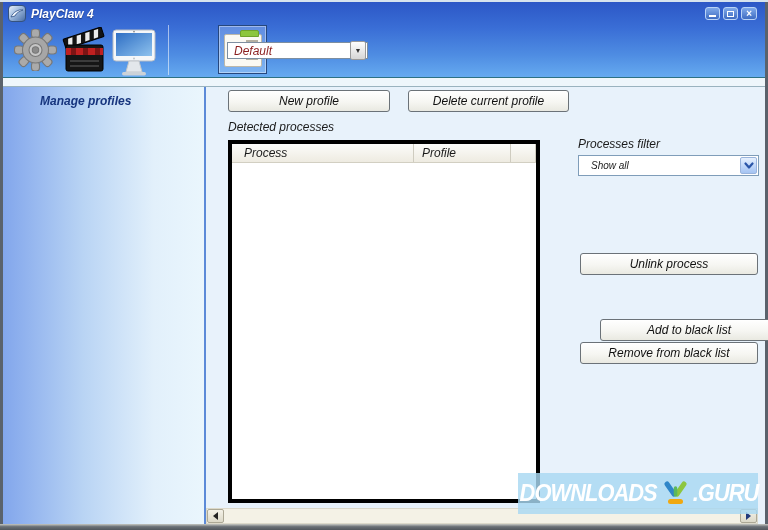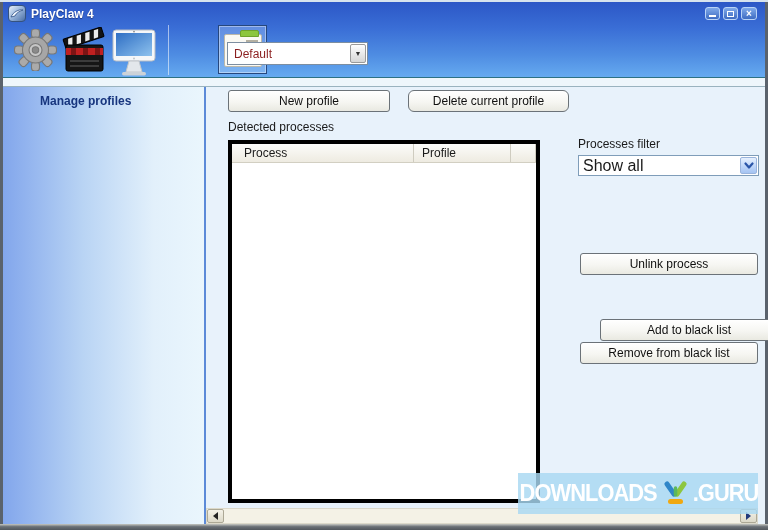--- a/index.html
+++ b/index.html
@@ -1,17 +1,17 @@
 <!DOCTYPE html>
 <html><head>
 <meta charset="utf-8">
 <style>
   * { margin:0; padding:0; box-sizing:border-box; }
   body { font-family:"Liberation Sans", sans-serif; background:#ffffff; }
-  #window { position:relative; width:768px; height:530px; overflow:hidden; background:#c2410c; }
+  #window { position:relative; width:768px; height:530px; overflow:hidden; background:#c2410c;font-style:italic; }
 
   
   .frame-top    { position:absolute; left:0; top:0; width:768px; height:2px; background:#d7e3ee; }
   .frame-left   { position:absolute; left:0; top:2px; width:3px; height:528px; background:#5a626c; }
   .frame-right  { position:absolute; left:765px; top:2px; width:3px; height:528px; background:#5a626c; }
   .frame-bottom { position:absolute; left:0; top:524px; width:768px; height:6px;
                   background:linear-gradient(180deg,#c6c8c2,#6a7076 45%,#51575d); }
 
   
   .header { position:absolute; left:3px; top:2px; width:762px; height:75px;
@@ -43,21 +43,21 @@
               box-shadow:inset 0 0 0 1px rgba(255,255,255,.4); cursor:pointer;margin-left:47px; }
   .exe-card { position:absolute; left:5px; top:8px; width:38px; height:33px; background:#faf9f3;
               border:1px solid #bcb8aa; border-radius:2px; }
   .exe-tab  { position:absolute; right:2px; top:-5px; width:19px; height:7px; background:#8cc63e;
               border:1px solid #6fa32c; border-radius:2px 2px 0 0; }
   .exe-text { position:absolute; left:3px; top:10px; color:#e6821e; font-size:10px; font-weight:bold; }
   .exe-lines{ position:absolute; right:3px; top:5px; width:12px; height:24px;
               background:repeating-linear-gradient(180deg,#b4b0a2 0 2px,transparent 2px 6px); }
 
   
-  .combo-default { position:absolute; left:227px; top:42px; width:141px; height:23px; background:#ffffff;
+  .combo-default { position:absolute; left:227px; top:42px; width:141px; height:17px; background:#ffffff;
                    border:1px solid #7d8ea0; display:flex; align-items:center; cursor:pointer; }
   .combo-default .val { flex:1; padding-left:6px; font-size:12px; color:#8b1f1f; }
   .combo-default .arrow-btn { width:16px; height:19px; margin-right:1px; border:1px solid #9a9a9a; border-radius:2px;
                    background:linear-gradient(180deg,#fefefe,#d6d6d6); display:flex; align-items:center;
                    justify-content:center; font-size:7px; color:#333; }
 
   
   .sidebar { position:absolute; left:3px; top:87px; width:201px; height:437px;
              background:linear-gradient(90deg,#82a6ec 0%,#b9d4f4 40%,#e2f0fb 75%,#eaf6fd 100%); }
   .sidebar-divider { position:absolute; left:204px; top:87px; width:2px; height:437px; background:#5c8ad8; }
@@ -79,21 +79,21 @@
                  border-bottom:1px solid #d2cfc2; font-size:12px; color:#1a1a1a; }
   .col { display:flex; align-items:center; border-right:1px solid #cfccc0; cursor:pointer; }
   .col-process { width:182px; padding-left:12px; }
   .col-profile { width:97px; padding-left:8px; }
   .col-rest    { flex:1; }
   .list-body { position:absolute; left:0; top:19px; right:0; bottom:0; background:#ffffff; }
 
   
   .combo-filter { position:absolute; left:578px; top:155px; width:181px; height:21px; background:#ffffff;
                   border:1px solid #7f9db9; display:flex; align-items:center; cursor:pointer; }
-  .combo-filter .val { flex:1; padding-left:4px; font-size:16px; color:#1a1a1a; }
+  .combo-filter .val { flex:1; padding-left:12px; font-size:10px; color:#1a1a1a; }
   .combo-filter .xp-arrow { width:17px; height:17px; margin-right:1px; border:1px solid #9ab4dc; border-radius:2px;
                   background:linear-gradient(180deg,#e7f1fe 0%,#bcd4f8 60%,#a5c4f2 100%);
                   display:flex; align-items:center; justify-content:center; }
 
   
   .watermark { position:absolute; left:518px; top:473px; width:240px; height:41px;
                background:rgba(168,216,242,.82); display:flex; align-items:center; justify-content:center;
                gap:3px; z-index:5; }
   .wm-text { color:#ffffff; font-size:23px; font-weight:900; letter-spacing:-1px; line-height:1;
              transform:scaleX(.95); white-space:nowrap; }
@@ -220,21 +220,21 @@
   </div>
 
   <div class="sidebar">
     <div class="sidebar-item">Manage profiles</div>
   </div>
   <div class="sidebar-divider"></div>
 
   <div class="main"></div>
 
   <div class="btn" style="left:228px; top:90px; width:162px;">New profile</div>
-  <div class="btn" style="left:408px; top:90px; width:161px;border-radius:6px;">Delete current profile</div>
+  <div class="btn" style="left:408px; top:90px; width:161px;">Delete current profile</div>
 
   <div class="label" style="left:228px; top:120px;">Detected processes</div>
 
   <div class="listbox">
     <div class="list-header">
       <div class="col col-process">Process</div>
       <div class="col col-profile">Profile</div>
       <div class="col col-rest"></div>
     </div>
     <div class="list-body"></div>

